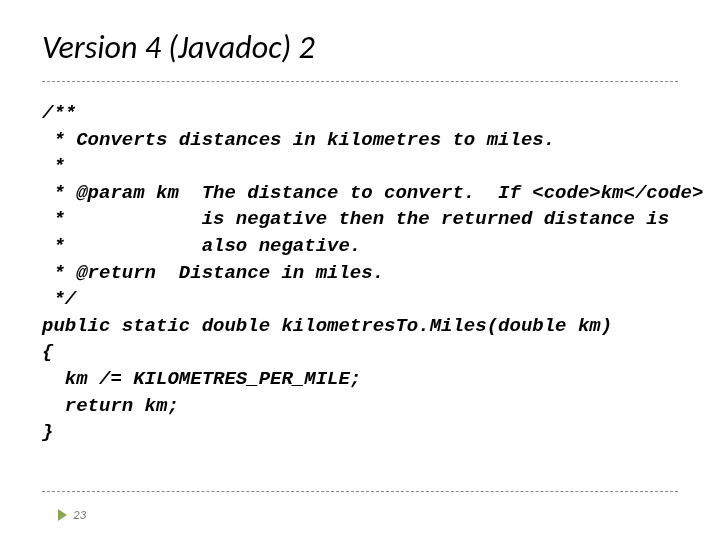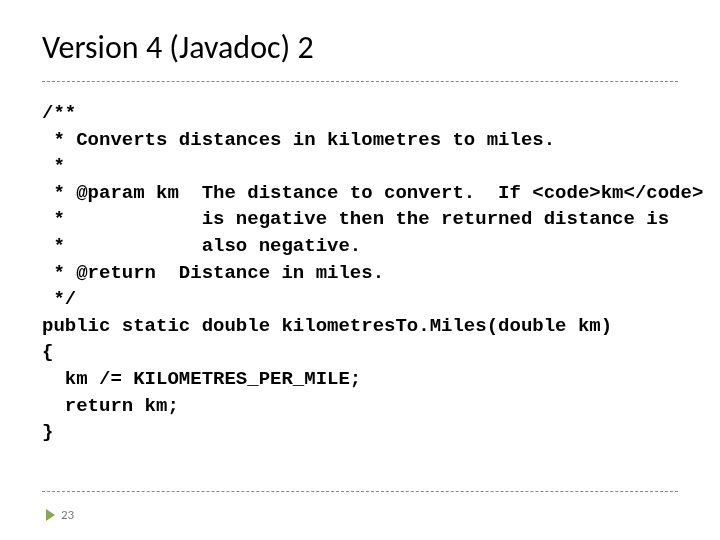--- a/index.html
+++ b/index.html
@@ -1,15 +1,15 @@
 <!DOCTYPE html>
 <html><head>
 <meta charset="utf-8">
 <style>
-  * { margin: 0; padding: 0; box-sizing: border-box; }
+  * { margin: 0; padding: 0; box-sizing: border-box; font-style: italic; }
   body {
     width: 720px;
     height: 540px;
     background: #fff;
     font-family: Calibri, "Segoe UI", Arial, sans-serif;
     position: relative;
     overflow: hidden;
   }
   .slide {
     width: 100%;
@@ -35,21 +35,21 @@
   }
   .footer-line {
     position: absolute;
     left: 42px;
     right: 42px;
     bottom: 48px;
     border-top: 1px dashed #888;
   }
   .footer {
     position: absolute;
-    left: 46px;
+    left: 58px;
     bottom: 18px;
     display: flex;
     align-items: center;
     gap: 6px;
   }
   .footer .arrow {
     width: 0;
     height: 0;
     border-top: 6px solid transparent;
     border-bottom: 6px solid transparent;

